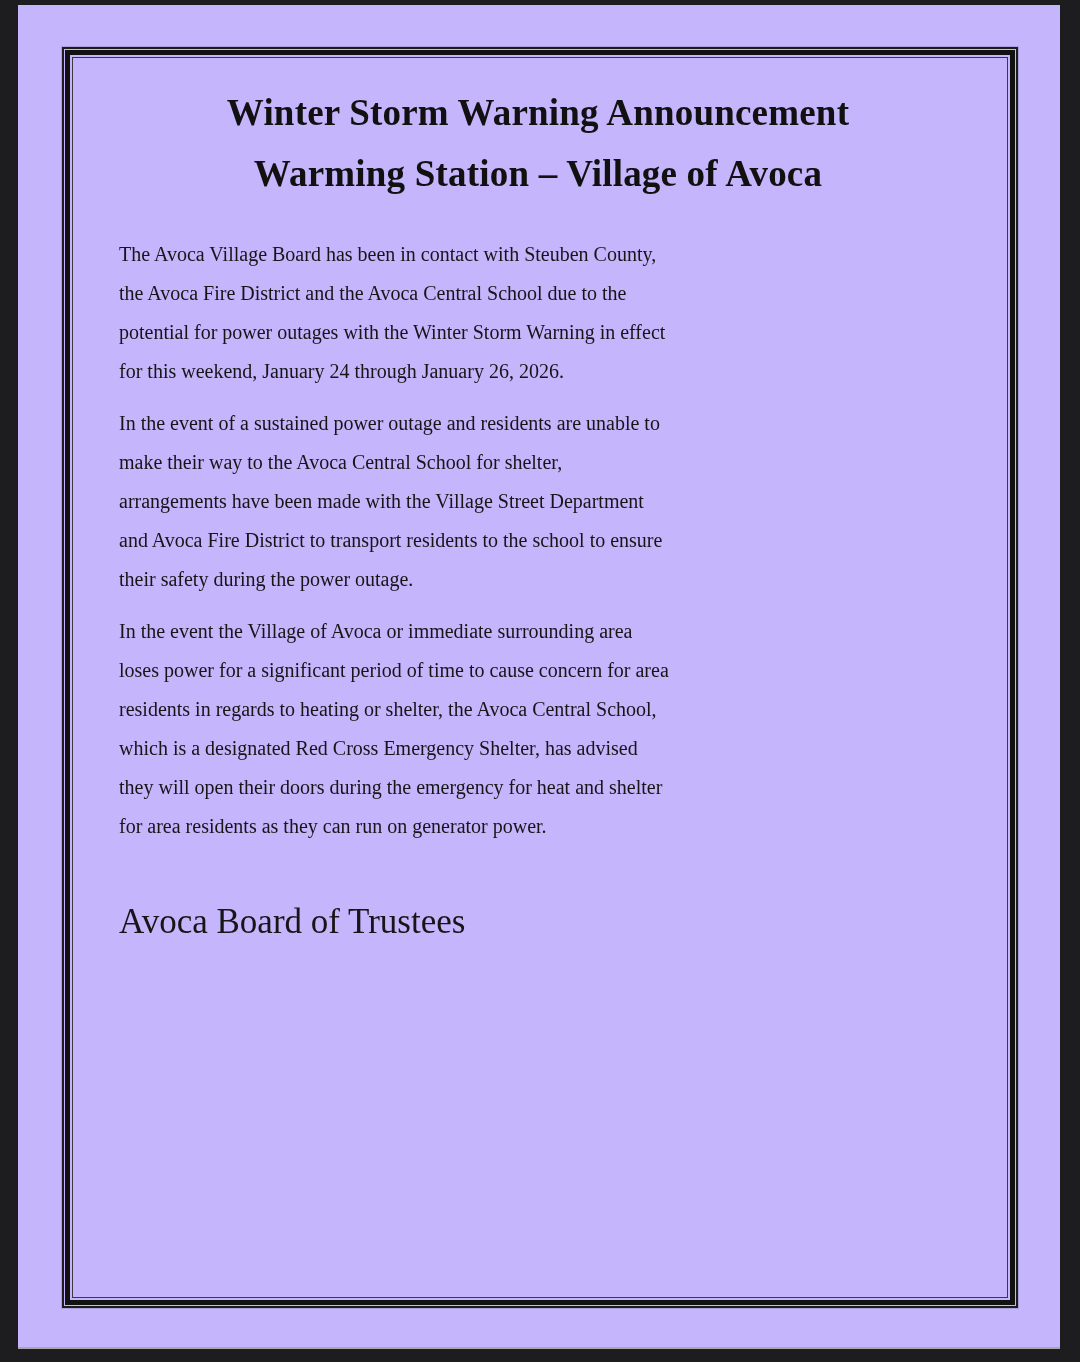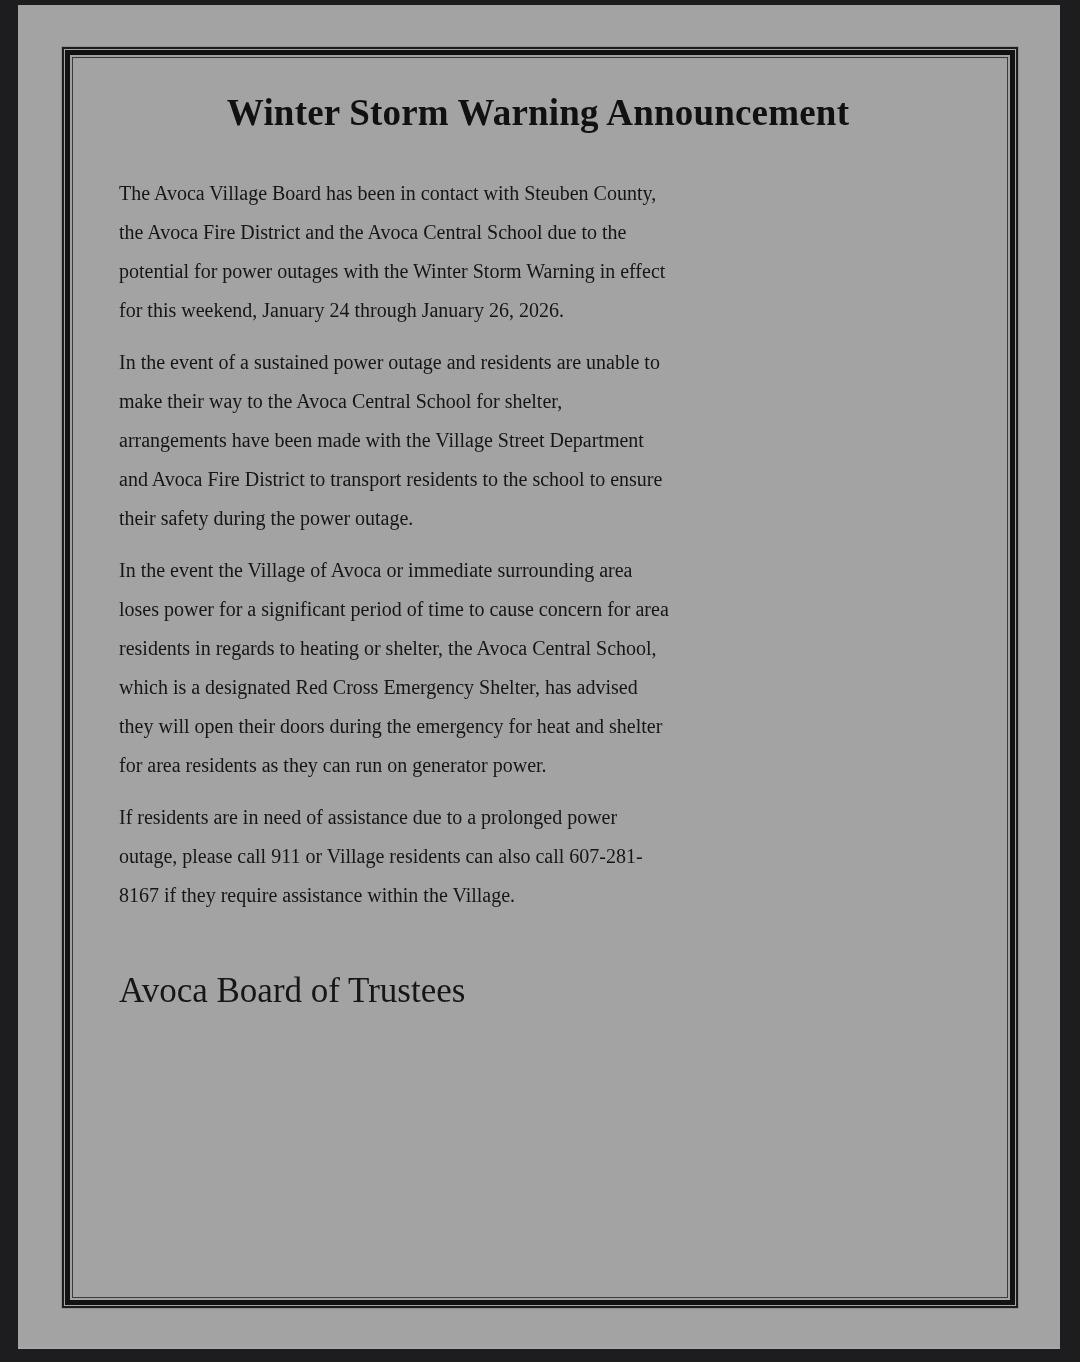--- a/index.html
+++ b/index.html
@@ -13,21 +13,21 @@
     position: relative;
     font-family: "Liberation Serif", "DejaVu Serif", serif;
     overflow: hidden;
   }
   .page {
     position: absolute;
     left: 18px;
     top: 5px;
     width: 1042px;
     height: 1342px;
-    background: #a3a3a3;
+    background: #c4b5fd;
     box-shadow: 0 2px 0 0 #a8a8a8;
   }
   .frame-outer {
     position: absolute;
     left: 44px;
     top: 42px;
     width: 956px;
     height: 1261px;
     box-sizing: border-box;
     border: 2px solid #1c1c1c;
@@ -79,41 +79,39 @@
 </style>
 </head>
 <body>
 
 <div class="page">
   <div class="frame-outer">
     <div class="frame-mid">
       <div class="frame-inner">
 
         <p class="title">Winter Storm Warning Announcement</p>
+        <p class="title">Warming Station – Village of Avoca</p>
 
         <p class="body-par first">The Avoca Village Board has been in contact with Steuben County,
 the Avoca Fire District and the Avoca Central School due to the
 potential for power outages with the Winter Storm Warning in effect
 for this weekend, January 24 through January 26, 2026.</p>
 
         <p class="body-par">In the event of a sustained power outage and residents are unable to
 make their way to the Avoca Central School for shelter,
 arrangements have been made with the Village Street Department
 and Avoca Fire District to transport residents to the school to ensure
 their safety during the power outage.</p>
 
         <p class="body-par">In the event the Village of Avoca or immediate surrounding area
 loses power for a significant period of time to cause concern for area
 residents in regards to heating or shelter, the Avoca Central School,
 which is a designated Red Cross Emergency Shelter, has advised
 they will open their doors during the emergency for heat and shelter
 for area residents as they can run on generator power.</p>
 
-        <p class="body-par">If residents are in need of assistance due to a prolonged power
-outage, please call 911 or Village residents can also call 607-281-
-8167 if they require assistance within the Village.</p>
 
         <p class="signature">Avoca Board of Trustees</p>
 
       </div>
     </div>
   </div>
 </div>
 
 </body></html>

